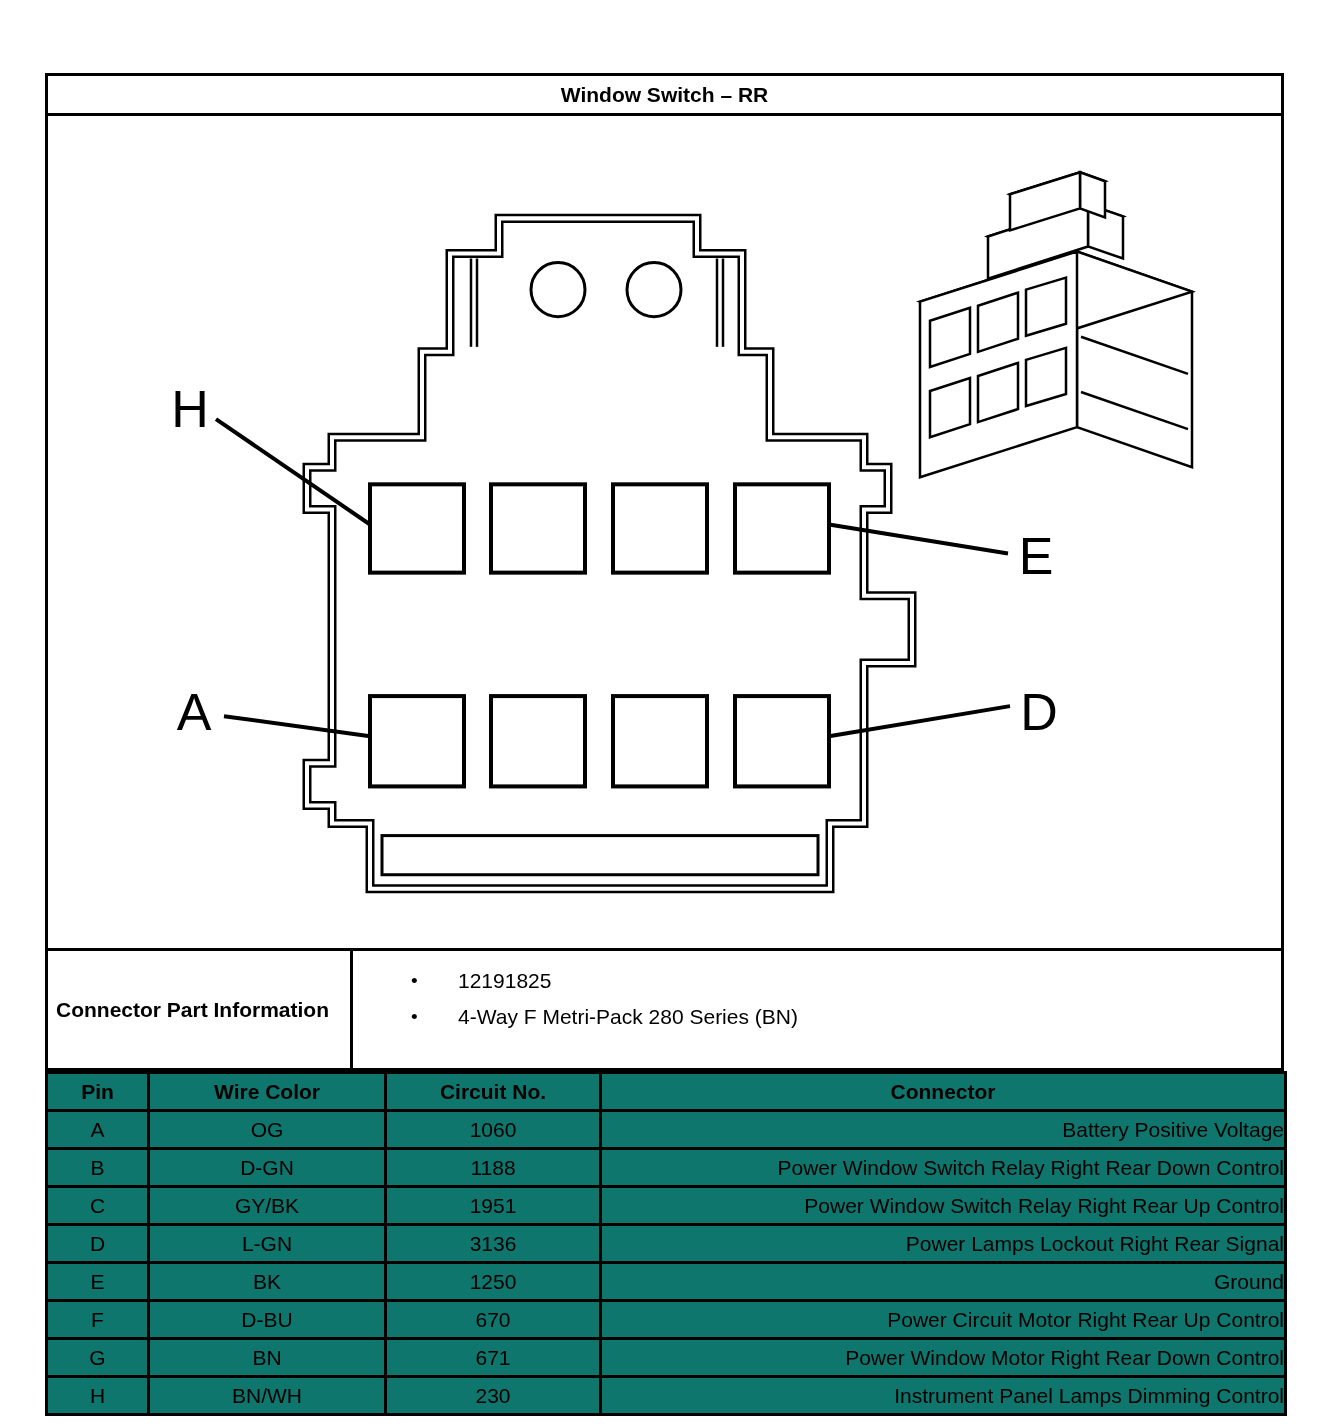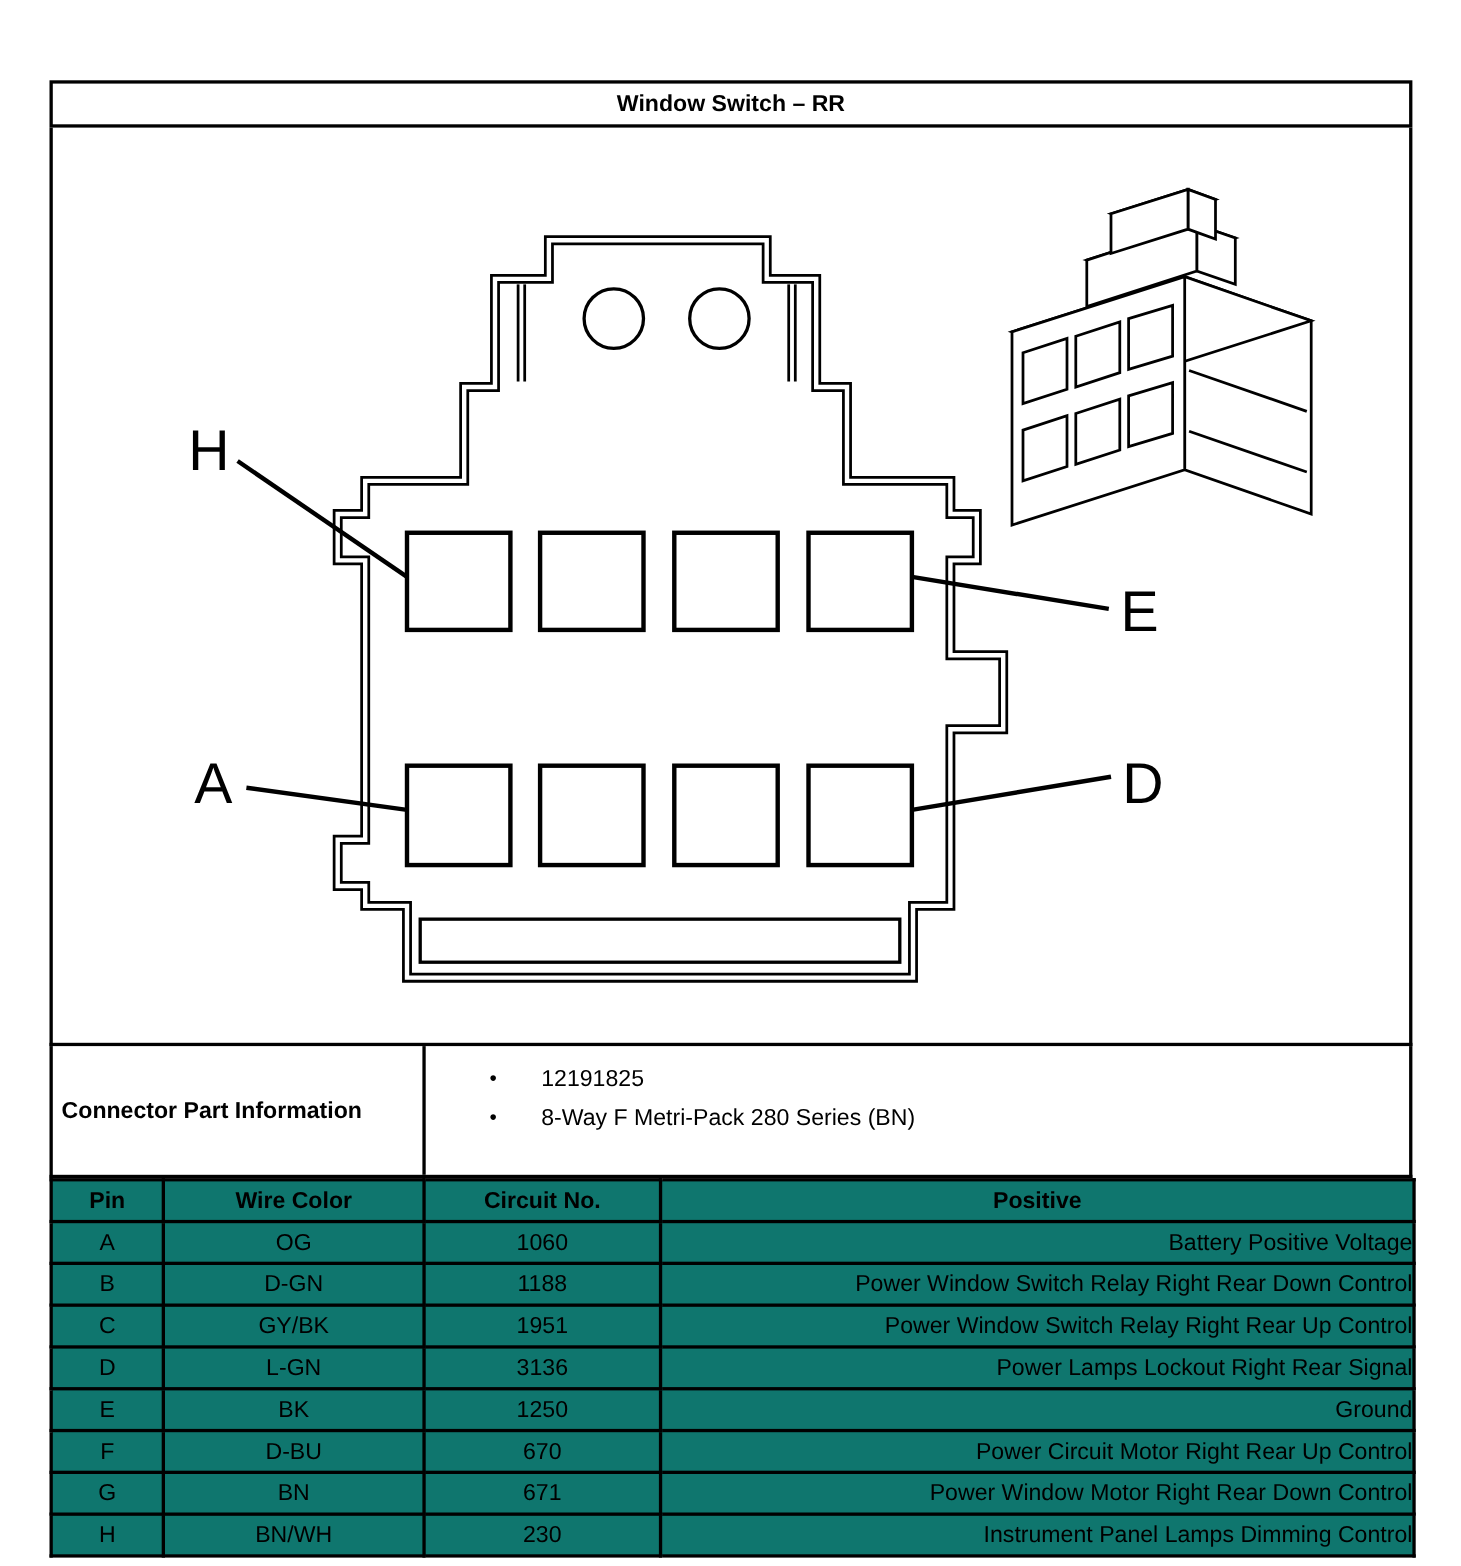--- a/index.html
+++ b/index.html
@@ -16,21 +16,21 @@
   }
   .diagram-box {
     border:3px solid #000; border-top:none; height:835px; position:relative;
     overflow:hidden;
   }
   .diagram-box svg { position:absolute; left:0; top:0; width:100%; height:100%; }
   .part-info {
     border:3px solid #000; border-top:none; height:120px; display:flex;
   }
   .part-info-label {
-    width:339px; border-right:3px solid #000;
+    width:305px; border-right:3px solid #000;
     display:flex; align-items:center; padding-left:8px;
     font-weight:700; font-size:21px;text-align:center;
   }
   .part-info-items { flex:1; padding-top:12px; font-size:21px; }
   .bullet-item { display:flex; line-height:36px; }
   .bullet-glyph { margin-left:58px; width:47px; text-align:left; font-size:19px; }
   table.pin-table {
     border-collapse:collapse; table-layout:fixed; width:1239px;
     font-size:21px;
   }
@@ -134,38 +134,38 @@
 
   <div class="part-info">
     <div class="part-info-label">Connector Part Information</div>
     <div class="part-info-items">
       <div class="bullet-item">
         <span class="bullet-glyph">•</span>
         <span>12191825</span>
       </div>
       <div class="bullet-item">
         <span class="bullet-glyph">•</span>
-        <span>8-Way F Metri-Pack 280 Series (BN)</span>
+        <span>4-Way F Metri-Pack 280 Series (BN)</span>
       </div>
     </div>
   </div>
 
   <table class="pin-table">
     <colgroup>
       <col style="width:102px">
         <col style="width:237px">
         <col style="width:215px">
         <col style="width:685px">
     </colgroup>
     <tbody>
         <tr>
       <th>Pin</th>
       <th>Wire Color</th>
       <th>Circuit No.</th>
-      <th>Positive</th>
+      <th>Connector</th>
     </tr>
     <tr>
       <td class="center">A</td>
       <td class="center">OG</td>
       <td class="center">1060</td>
       <td class="fn">Battery Positive Voltage</td>
     </tr>
     <tr>
       <td class="center">B</td>
       <td class="center">D-GN</td>

